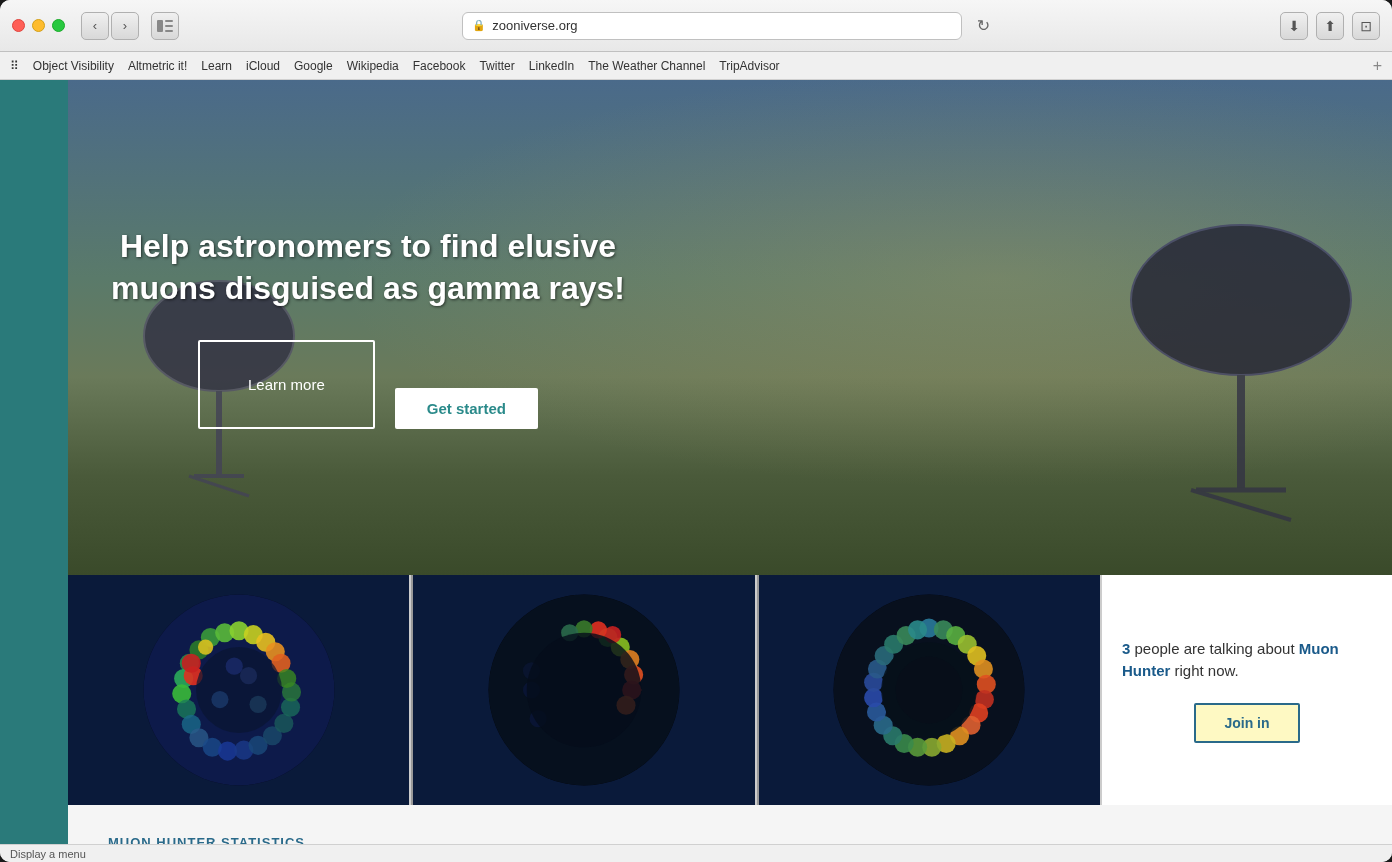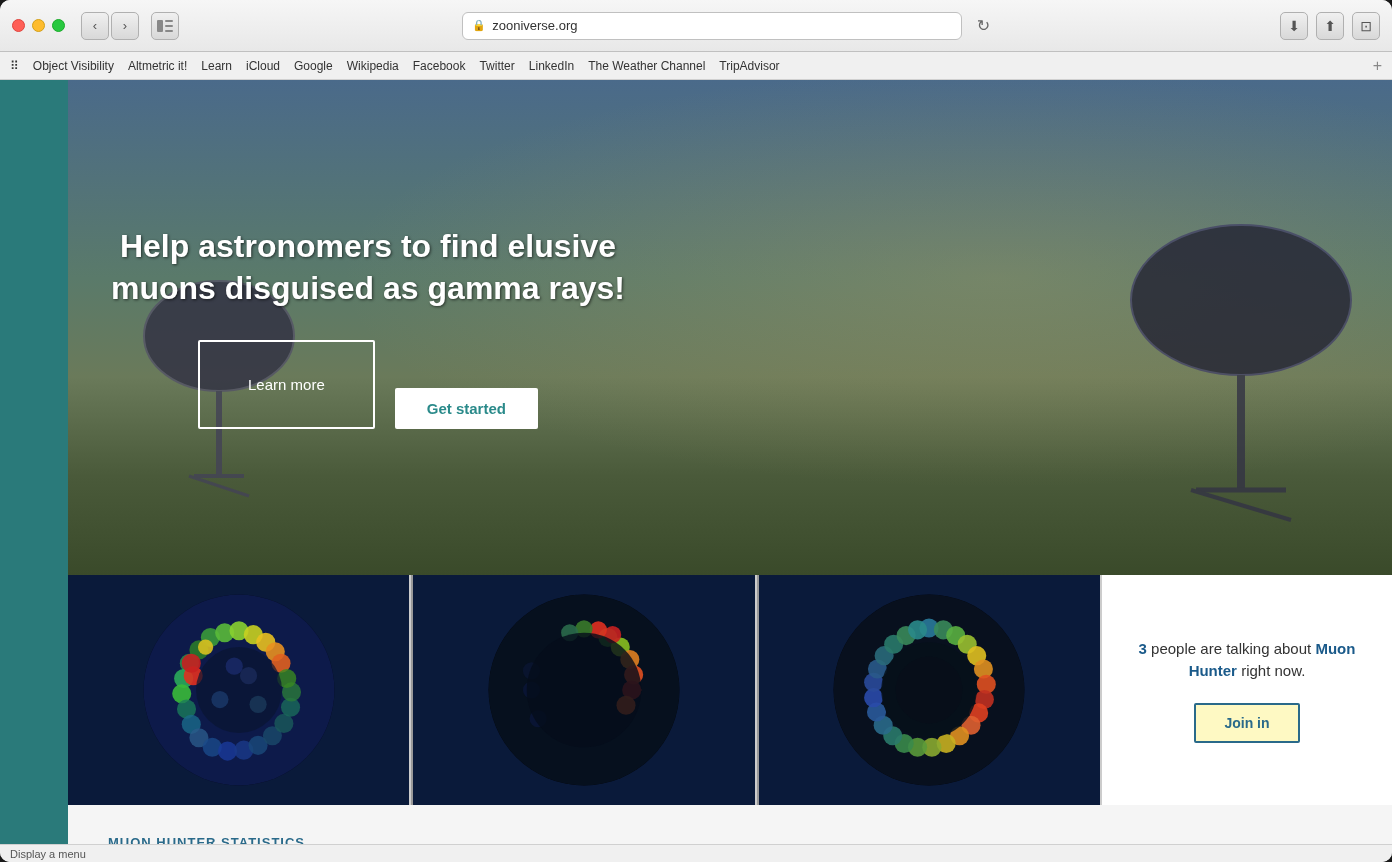--- a/index.html
+++ b/index.html
@@ -51,21 +51,21 @@
     .hero-buttons { display: flex; gap: 20px; margin-top: 30px; justify-content: center; }
     .btn-learn { background: transparent; border: 2px solid white; color: white; padding: 12px 48px; font-size: 15px; font-weight: 500; cursor: pointer; border-radius: 2px; }
     .btn-started { background: white; border: none; color: #2a8a8a; padding: 12px 32px; font-size: 15px; font-weight: 600; cursor: pointer; border-radius: 2px; margin-top: 48px; }
 
     
     .images-section { display: flex; height: 230px; background: #e8e8e8; }
     .muon-img { flex: 1; background: #0a1a3a; display: flex; align-items: center; justify-content: center; border-right: 2px solid #ccc; overflow: hidden; position: relative; }
     .muon-img:last-child { border-right: none; }
 
     .social-panel { width: 290px; background: white; display: flex; flex-direction: column; justify-content: center; align-items: center; padding: 20px; gap: 20px; }
-    .social-text { font-size: 15px; color: #333; text-align: center; line-height: 1.5; }
+    .social-text { font-size: 15px; color: #333; line-height: 1.5; }
     .social-text strong { font-weight: 700; color: #1a5a8a; }
     .join-btn { border: 2px solid #2a6a8a; background: #fef9c3; color: #2a6a8a; padding: 10px 28px; font-size: 14px; font-weight: 700; cursor: pointer; border-radius: 2px; }
 
     
     .stats-section { padding: 30px 40px; background: #f5f5f5; }
     .stats-title { font-size: 13px; font-weight: 700; color: #2a6a8a; text-decoration: underline; letter-spacing: 1px; margin-bottom: 20px; cursor: pointer; }
     .progress-bar-container { width: 980px; height: 14px; background: #d0d0d0; border-radius: 2px; overflow: hidden; position: relative; }
     .progress-bar-fill { height: 100%; width: 33%; background: linear-gradient(to right, #e05050, #e87030, #e8c030, #e8c030); border-radius: 2px 0 0 2px; }
     .progress-label { margin-top: 8px; font-size: 13px; color: #2a7a9a; }
 

